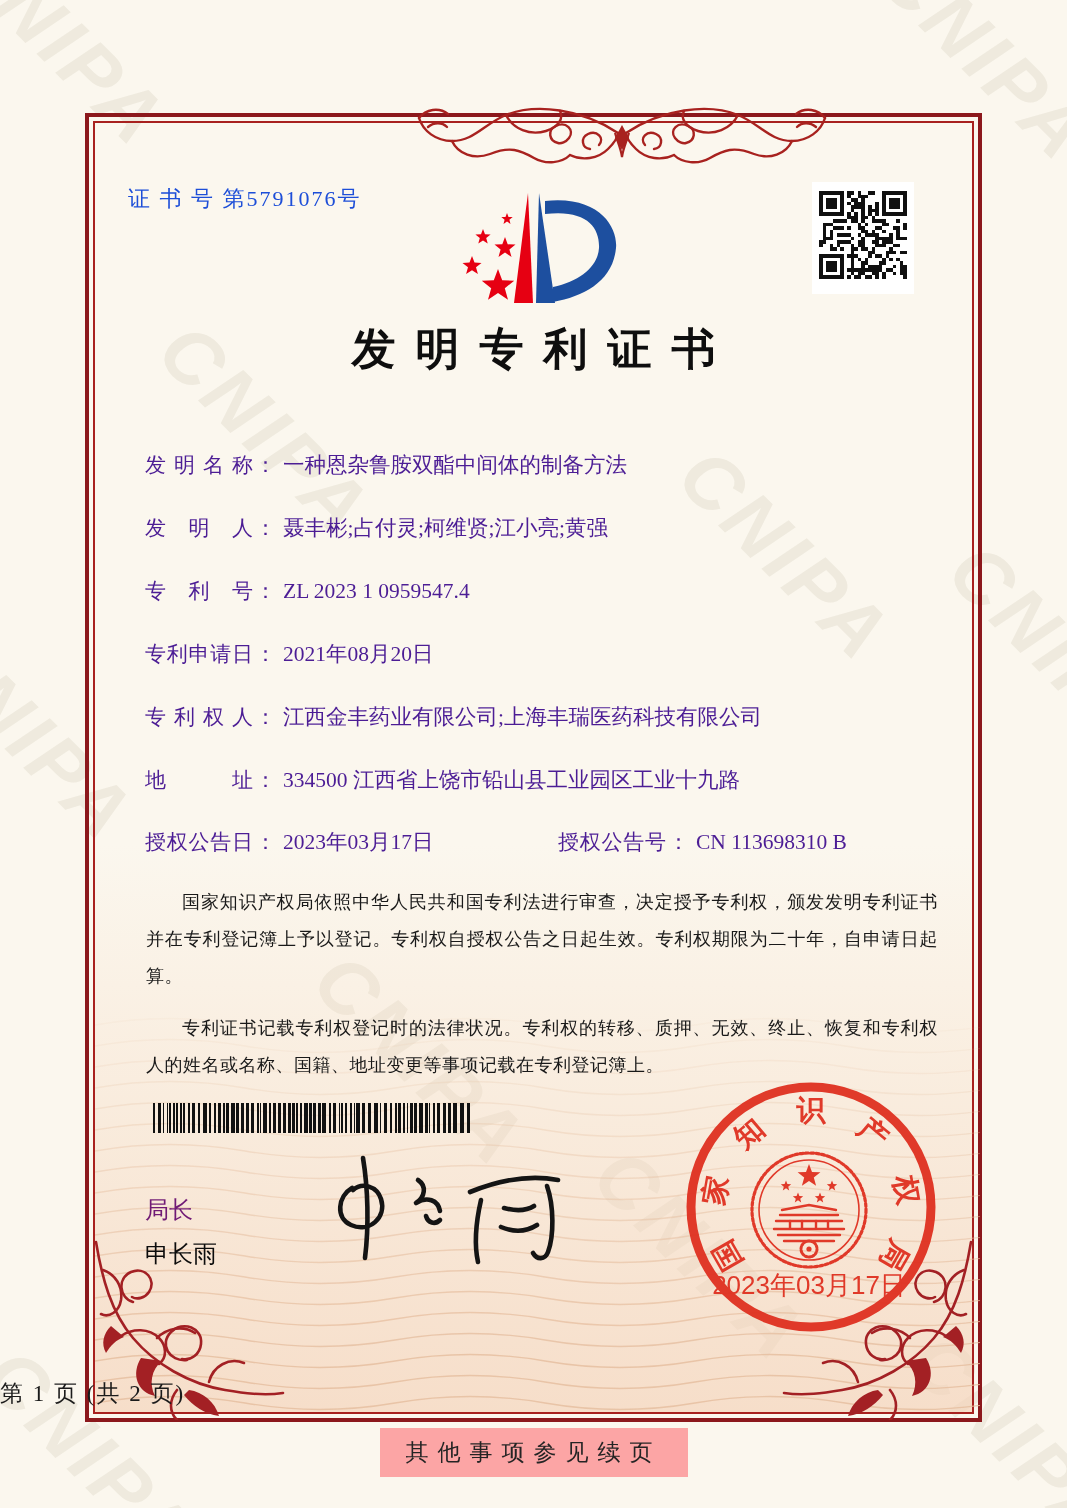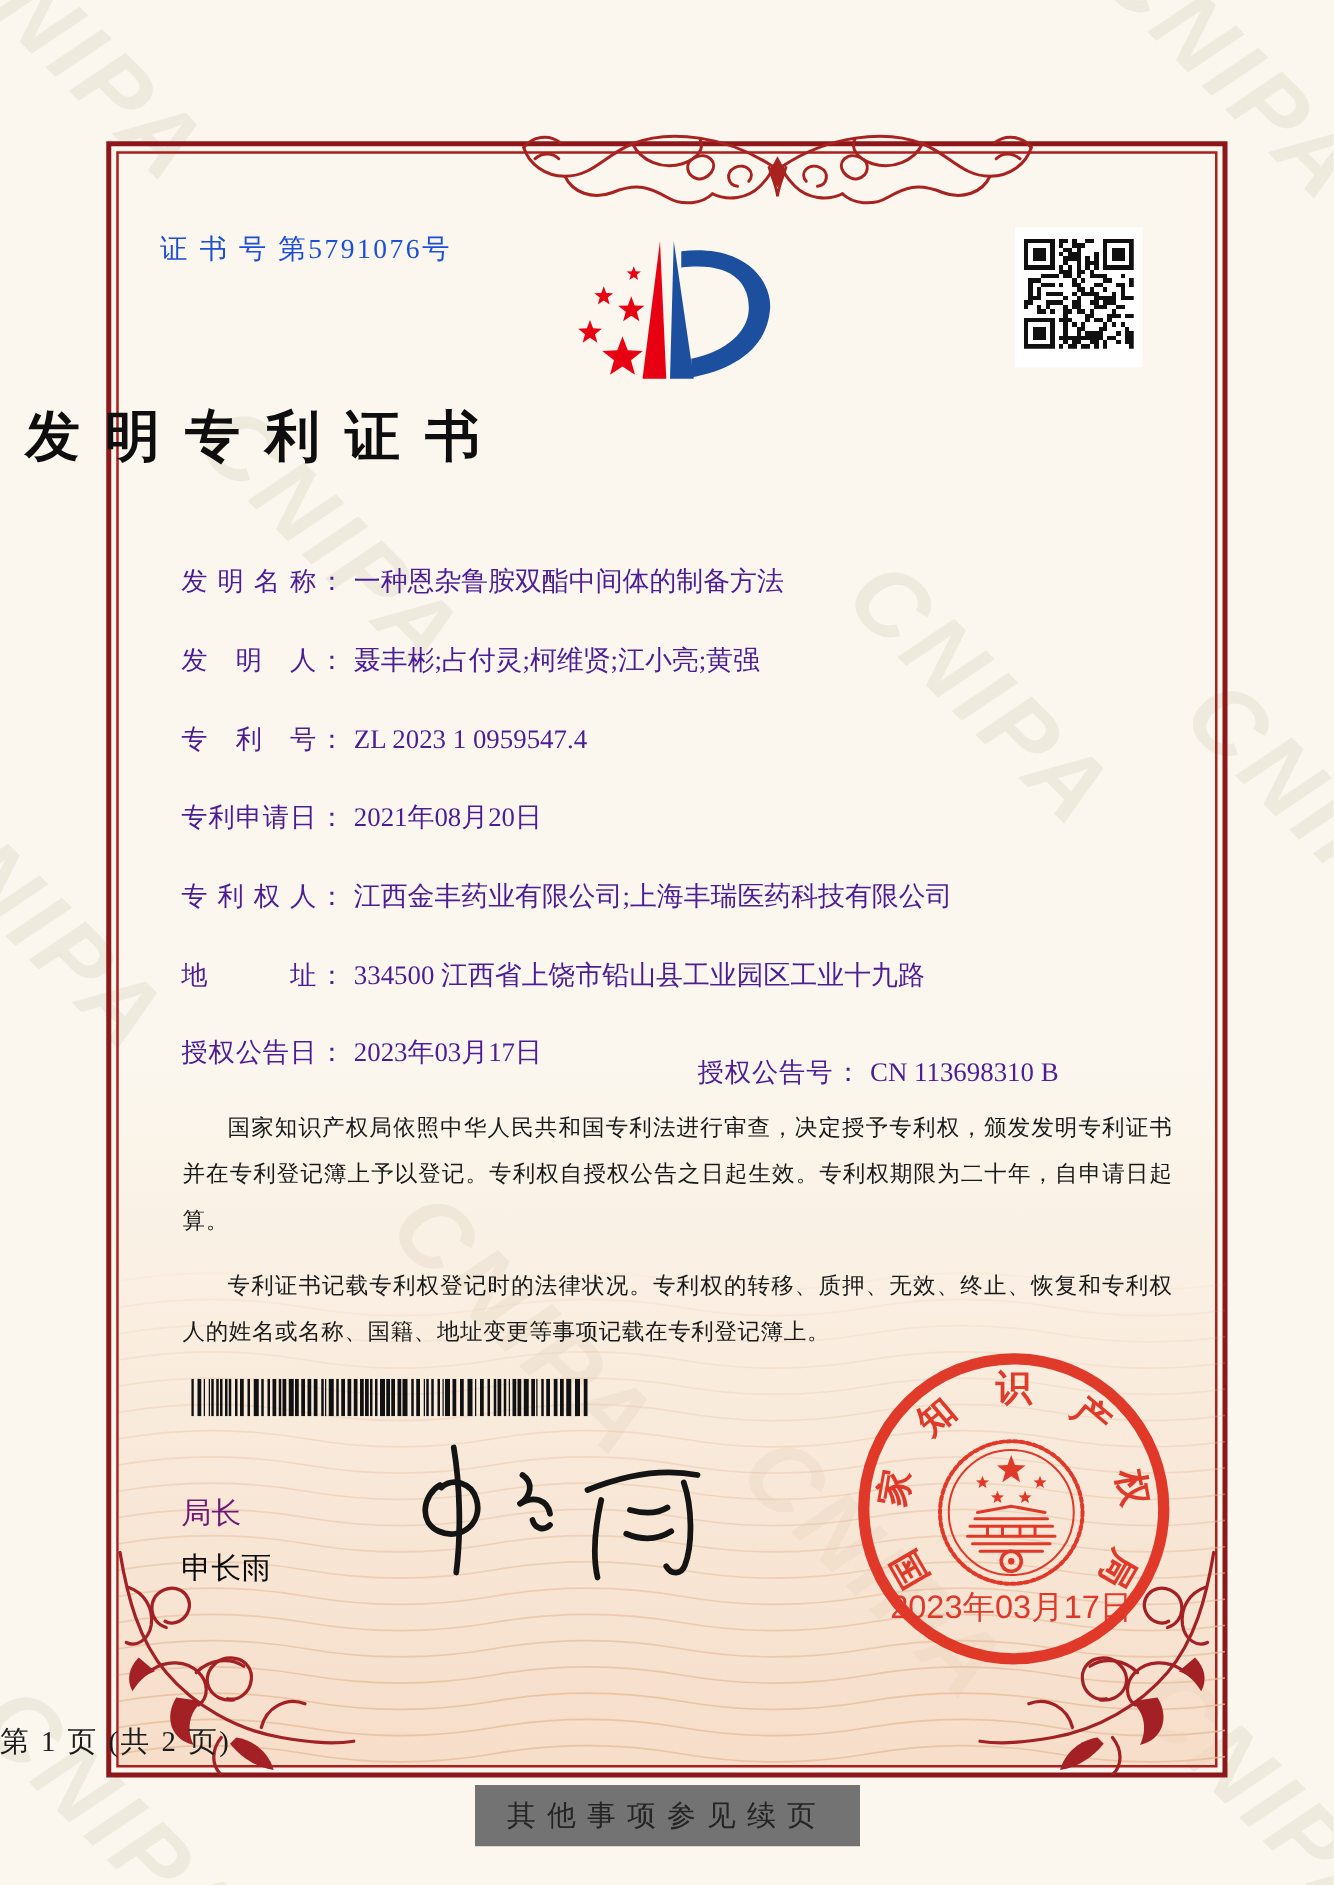--- a/index.html
+++ b/index.html
@@ -18,42 +18,42 @@
   .waves{position:absolute;inset:6px;width:885px;height:1297px;}
   .orn-top{position:absolute;left:323px;top:-18px;width:420px;height:70px;}
   .orn-corner{position:absolute;width:195px;height:180px;}
   .orn-bl{left:2px;bottom:-2px;}
   .orn-br{right:2px;bottom:-2px;transform:scaleX(-1);}
   
   .cert-number{position:absolute;left:128px;top:184px;font-size:22px;letter-spacing:2px;color:#1d4ed8;}
   .logo{position:absolute;left:450px;top:186px;width:190px;height:132px;}
   .qrbox{position:absolute;left:812px;top:182px;width:102px;height:112px;background:#fff;}
   .qrbox svg{position:absolute;left:7px;top:9px;}
-  .title{position:absolute;left:0;right:0;top:320px;text-align:left;font-size:44px;font-weight:bold;
+  .title{position:absolute;left:0;right:0;top:320px;text-align:center;font-size:44px;font-weight:bold;
          letter-spacing:20px;text-indent:20px;color:#0e0e0e;}
   .frow{position:absolute;left:145px;width:760px;font-size:21px;line-height:30px;color:#4c1d95;}
   .flabel{display:inline-block;width:108px;text-align:justify;text-align-last:justify;vertical-align:bottom;}
   .fcolon{margin:0 7px 0 2px;}
   .fvalue{font-size:21.5px;}
-  .fgroup2{position:absolute;left:413px;top:0;margin-top:16px;}
+  .fgroup2{position:absolute;left:413px;top:0;}
   .legal{position:absolute;left:146px;top:884px;width:792px;font-size:18px;line-height:37px;
          text-align:justify;color:#191919;}
   .legal p{margin:0 0 15px;text-indent:2em;letter-spacing:.5px;}
   .barcode{position:absolute;left:153px;top:1103px;}
   .dtitle{position:absolute;left:145px;top:1194px;font-size:24px;color:#701a75;
           font-family:"Liberation Sans","DejaVu Sans",sans-serif;}
   .dname{position:absolute;left:145px;top:1238px;font-size:24px;color:#0c0c0c;
          font-family:"Liberation Sans","DejaVu Sans",sans-serif;}
   .signature{position:absolute;left:318px;top:1150px;}
   .seal{position:absolute;left:676px;top:1072px;opacity:.94;}
   .seal text{font-family:"Liberation Serif","DejaVu Serif",serif;}
   .seal .ring-ch{font-size:29px;font-weight:bold;}
   .seal .seal-date{font-size:26px;font-family:"Liberation Sans","DejaVu Sans",sans-serif;}
   .pfooter{position:absolute;left:0;right:0;top:1378px;text-align:left;font-size:23px;color:#1b1b1b;letter-spacing:2px;}
-  .note{position:absolute;left:50%;top:1428px;transform:translateX(-50%);background:#737373;
+  .note{position:absolute;left:50%;top:1428px;transform:translateX(-50%);background:#fca5a5;
         padding:9px 26px;font-size:23px;letter-spacing:9px;color:#242424;white-space:nowrap;}
 </style>
 </head>
 <body>
 
 <div class="page">
 
   <div id="wm-layer">
       <div class="wm" style="left: 60px; top: 40px; color: rgb(235, 230, 217);">CNIPA</div>
       <div class="wm" style="left: 985px; top: 55px; color: rgb(235, 230, 217);">CNIPA</div>

